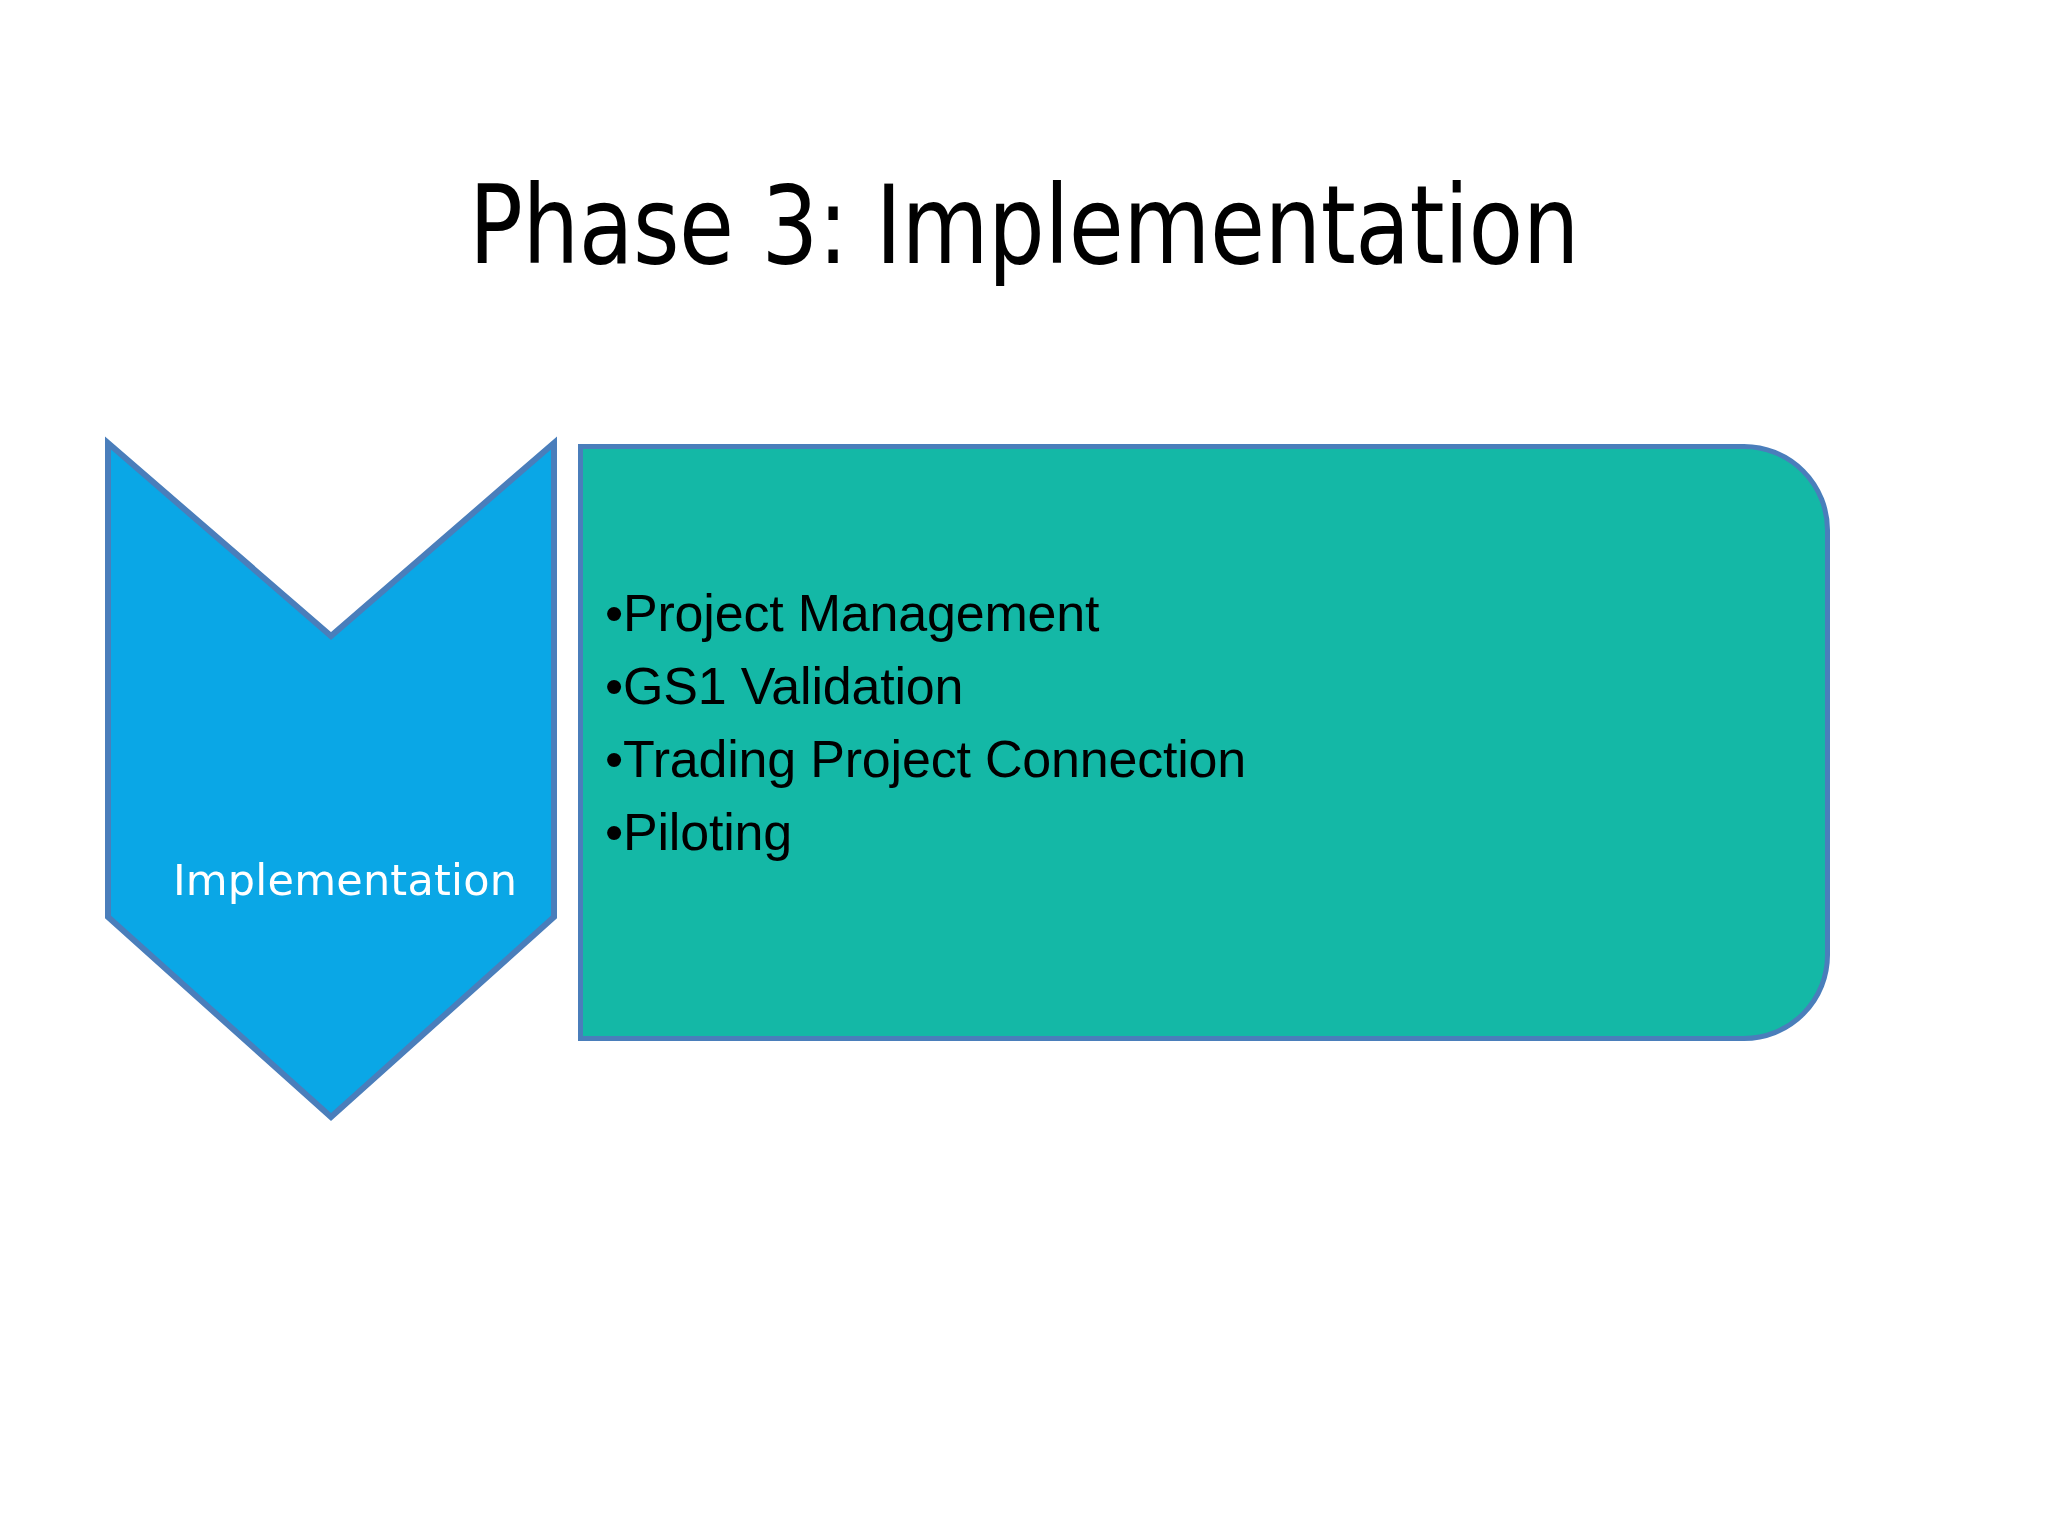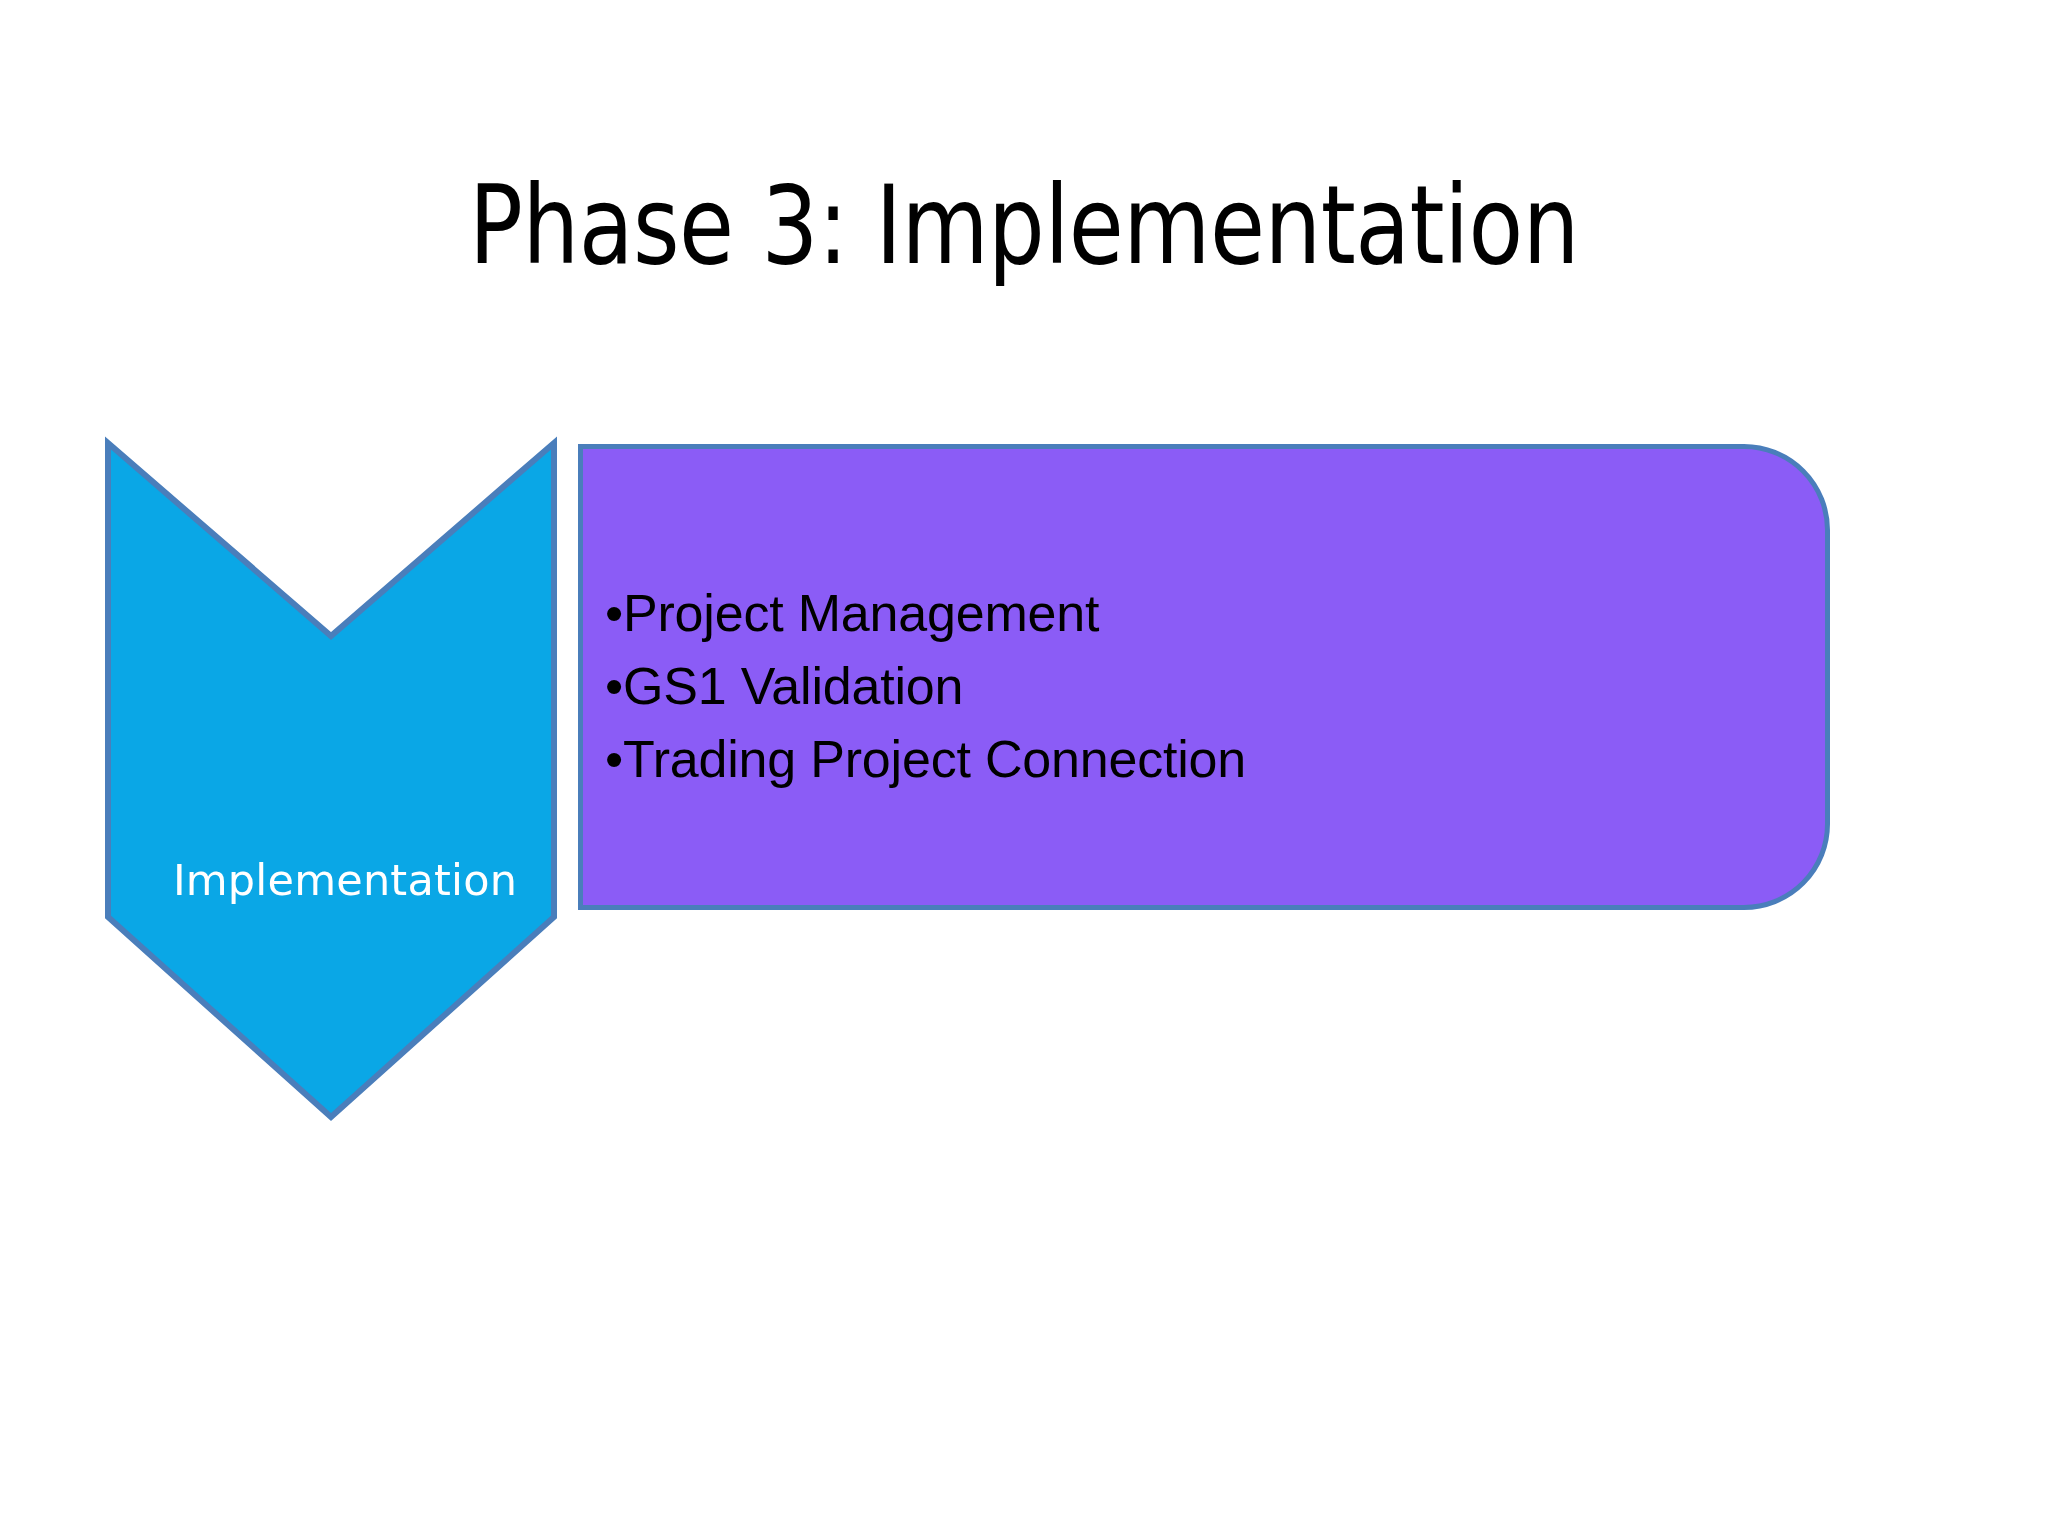--- a/index.html
+++ b/index.html
@@ -77,23 +77,23 @@
     pointer-events: none;
     margin-left: 40px;
   }
 
   
   .content-box {
     position: absolute;
     left: 578px;
     top: 444px;
     width: 1252px;
-    height: 466px;
+    height: 597px;
     box-sizing: border-box;
-    background: #8b5cf6;
+    background: #14b8a6;
     border: 5px solid #4A7EBB;
     border-radius: 0px 86px 86px 0px;
   }
 
   .bullet-list {
     position: absolute;
     left: 22px;
     top: 128px;
     margin: 0;
     padding: 0;
@@ -138,16 +138,19 @@
     <ul class="bullet-list">
       <li class="bullet-item">
         <span class="bullet-glyph">•</span><span class="bullet-text">Project Management</span>
       </li>
       <li class="bullet-item">
         <span class="bullet-glyph">•</span><span class="bullet-text">GS1 Validation</span>
       </li>
       <li class="bullet-item">
         <span class="bullet-glyph">•</span><span class="bullet-text">Trading Project Connection</span>
       </li>
+      <li class="bullet-item">
+        <span class="bullet-glyph">•</span><span class="bullet-text">Piloting</span>
+      </li>
     </ul>
   </div>
 
 </div>
 
 </body></html>

